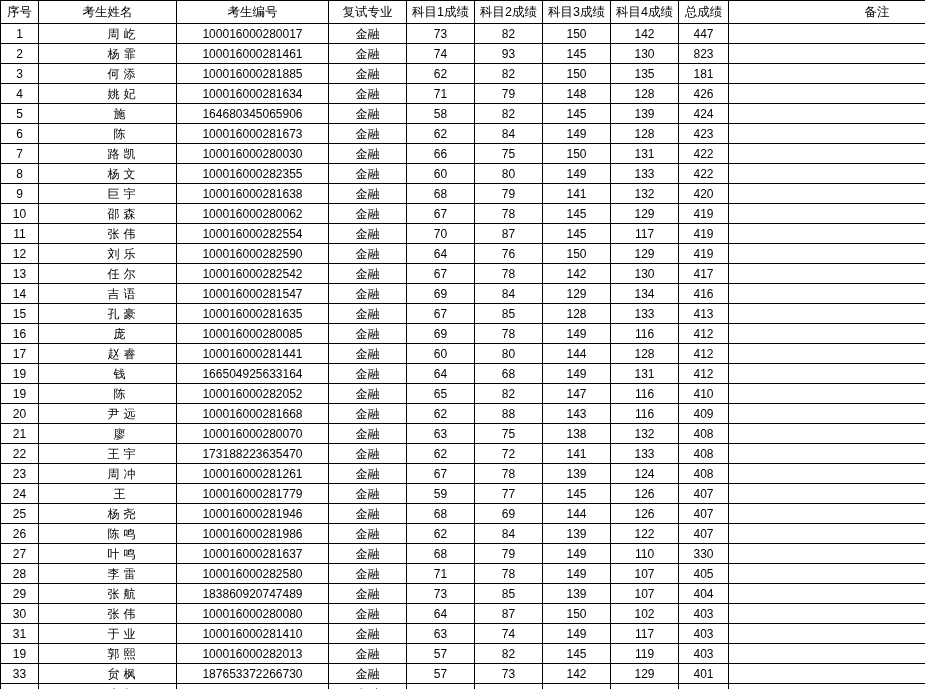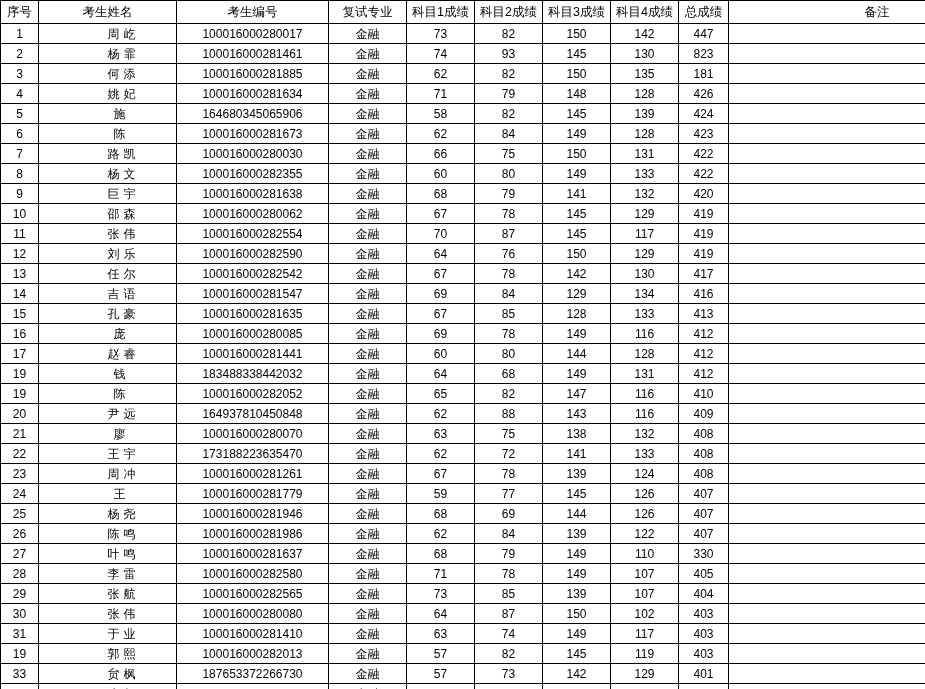--- a/index.html
+++ b/index.html
@@ -302,21 +302,21 @@
           <td>60</td>
           <td>80</td>
           <td>144</td>
           <td>128</td>
           <td>412</td>
           <td class="remark-cell"></td>
         </tr>
         <tr>
           <td>19</td>
           <td class="name-cell"><span class="surname">钱</span><span class="given"></span></td>
-          <td>183488338442032</td>
+          <td>166504925633164</td>
           <td class="major-cell">金融</td>
           <td>64</td>
           <td>68</td>
           <td>149</td>
           <td>131</td>
           <td>412</td>
           <td class="remark-cell"></td>
         </tr>
         <tr>
           <td>19</td>
@@ -326,21 +326,21 @@
           <td>65</td>
           <td>82</td>
           <td>147</td>
           <td>116</td>
           <td>410</td>
           <td class="remark-cell"></td>
         </tr>
         <tr>
           <td>20</td>
           <td class="name-cell"><span class="surname">尹</span><span class="given">远</span></td>
-          <td>164937810450848</td>
+          <td>100016000281668</td>
           <td class="major-cell">金融</td>
           <td>62</td>
           <td>88</td>
           <td>143</td>
           <td>116</td>
           <td>409</td>
           <td class="remark-cell"></td>
         </tr>
         <tr>
           <td>21</td>
@@ -434,21 +434,21 @@
           <td>71</td>
           <td>78</td>
           <td>149</td>
           <td>107</td>
           <td>405</td>
           <td class="remark-cell"></td>
         </tr>
         <tr>
           <td>29</td>
           <td class="name-cell"><span class="surname">张</span><span class="given">航</span></td>
-          <td>100016000282565</td>
+          <td>183860920747489</td>
           <td class="major-cell">金融</td>
           <td>73</td>
           <td>85</td>
           <td>139</td>
           <td>107</td>
           <td>404</td>
           <td class="remark-cell"></td>
         </tr>
         <tr>
           <td>30</td>

